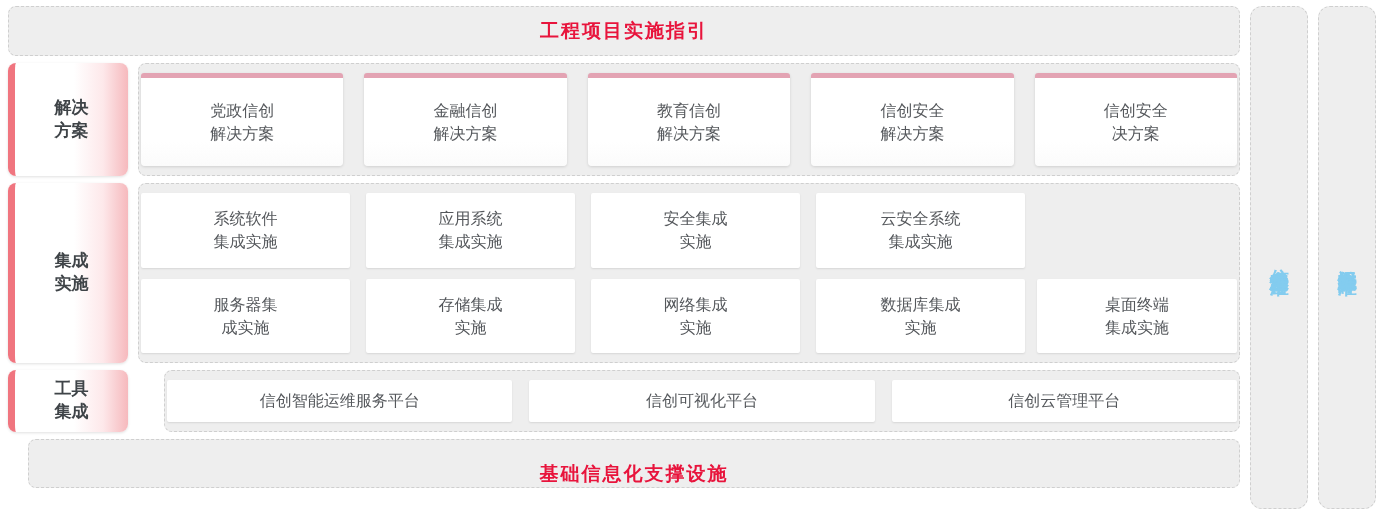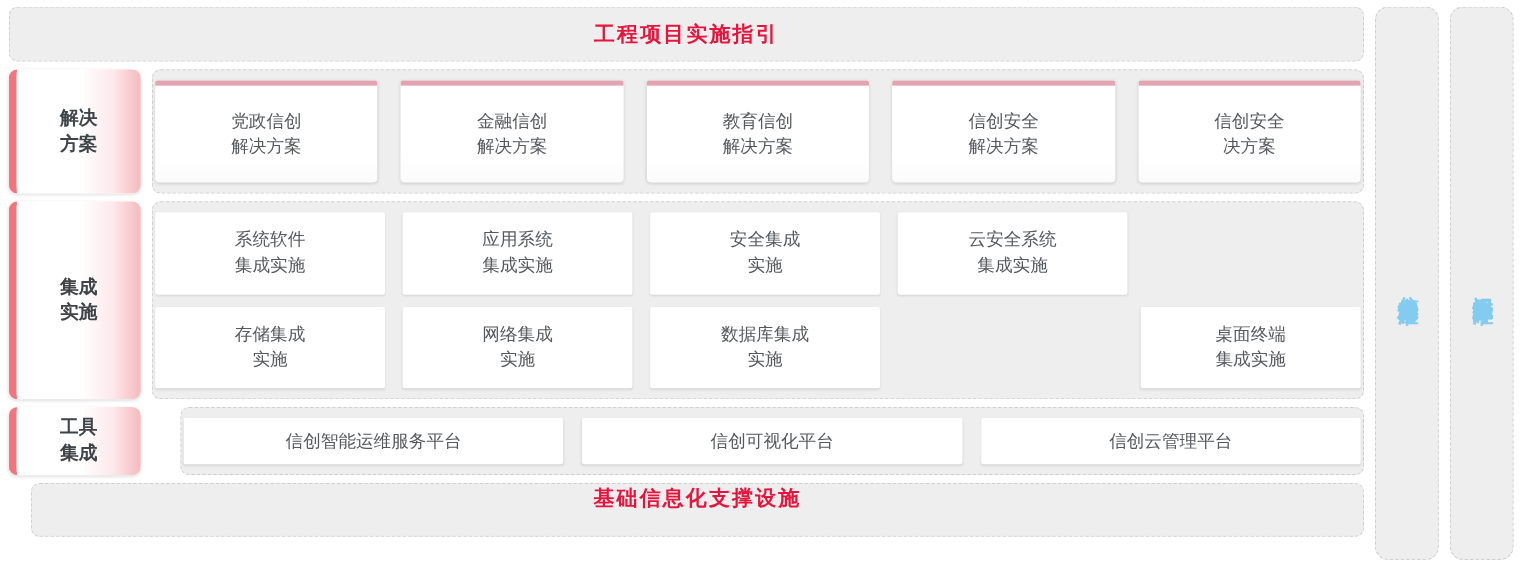--- a/index.html
+++ b/index.html
@@ -35,21 +35,21 @@
     display:flex;align-items:center;justify-content:center;
   }
   .title-bar .txt{
     color:#e8143c;
     font-size:19px;
     font-weight:bold;
     letter-spacing:2px;
   }
   .bottom-bar{
     height:49px;
-    display:flex;align-items:flex-start;justify-content:center;margin-left:20px;
+    display:flex;align-items:flex-end;justify-content:center;margin-left:20px;
   }
   .bottom-bar .txt{
     color:#e8143c;
     font-size:19px;
     font-weight:bold;
     letter-spacing:2px;
   }
 
   
   .row{
@@ -263,20 +263,24 @@
             </div>
             <div class="int-cell">
               <span class="txt">安全集成
 实施</span>
             </div>
             <div class="int-cell">
               <span class="txt">云安全系统
 集成实施</span>
             </div>
             <div class="int-cell">
+              <span class="txt">服务器集
+成实施</span>
+            </div>
+            <div class="int-cell">
               <span class="txt">存储集成
 实施</span>
             </div>
             <div class="int-cell">
               <span class="txt">网络集成
 实施</span>
             </div>
             <div class="int-cell">
               <span class="txt">数据库集成
 实施</span>

